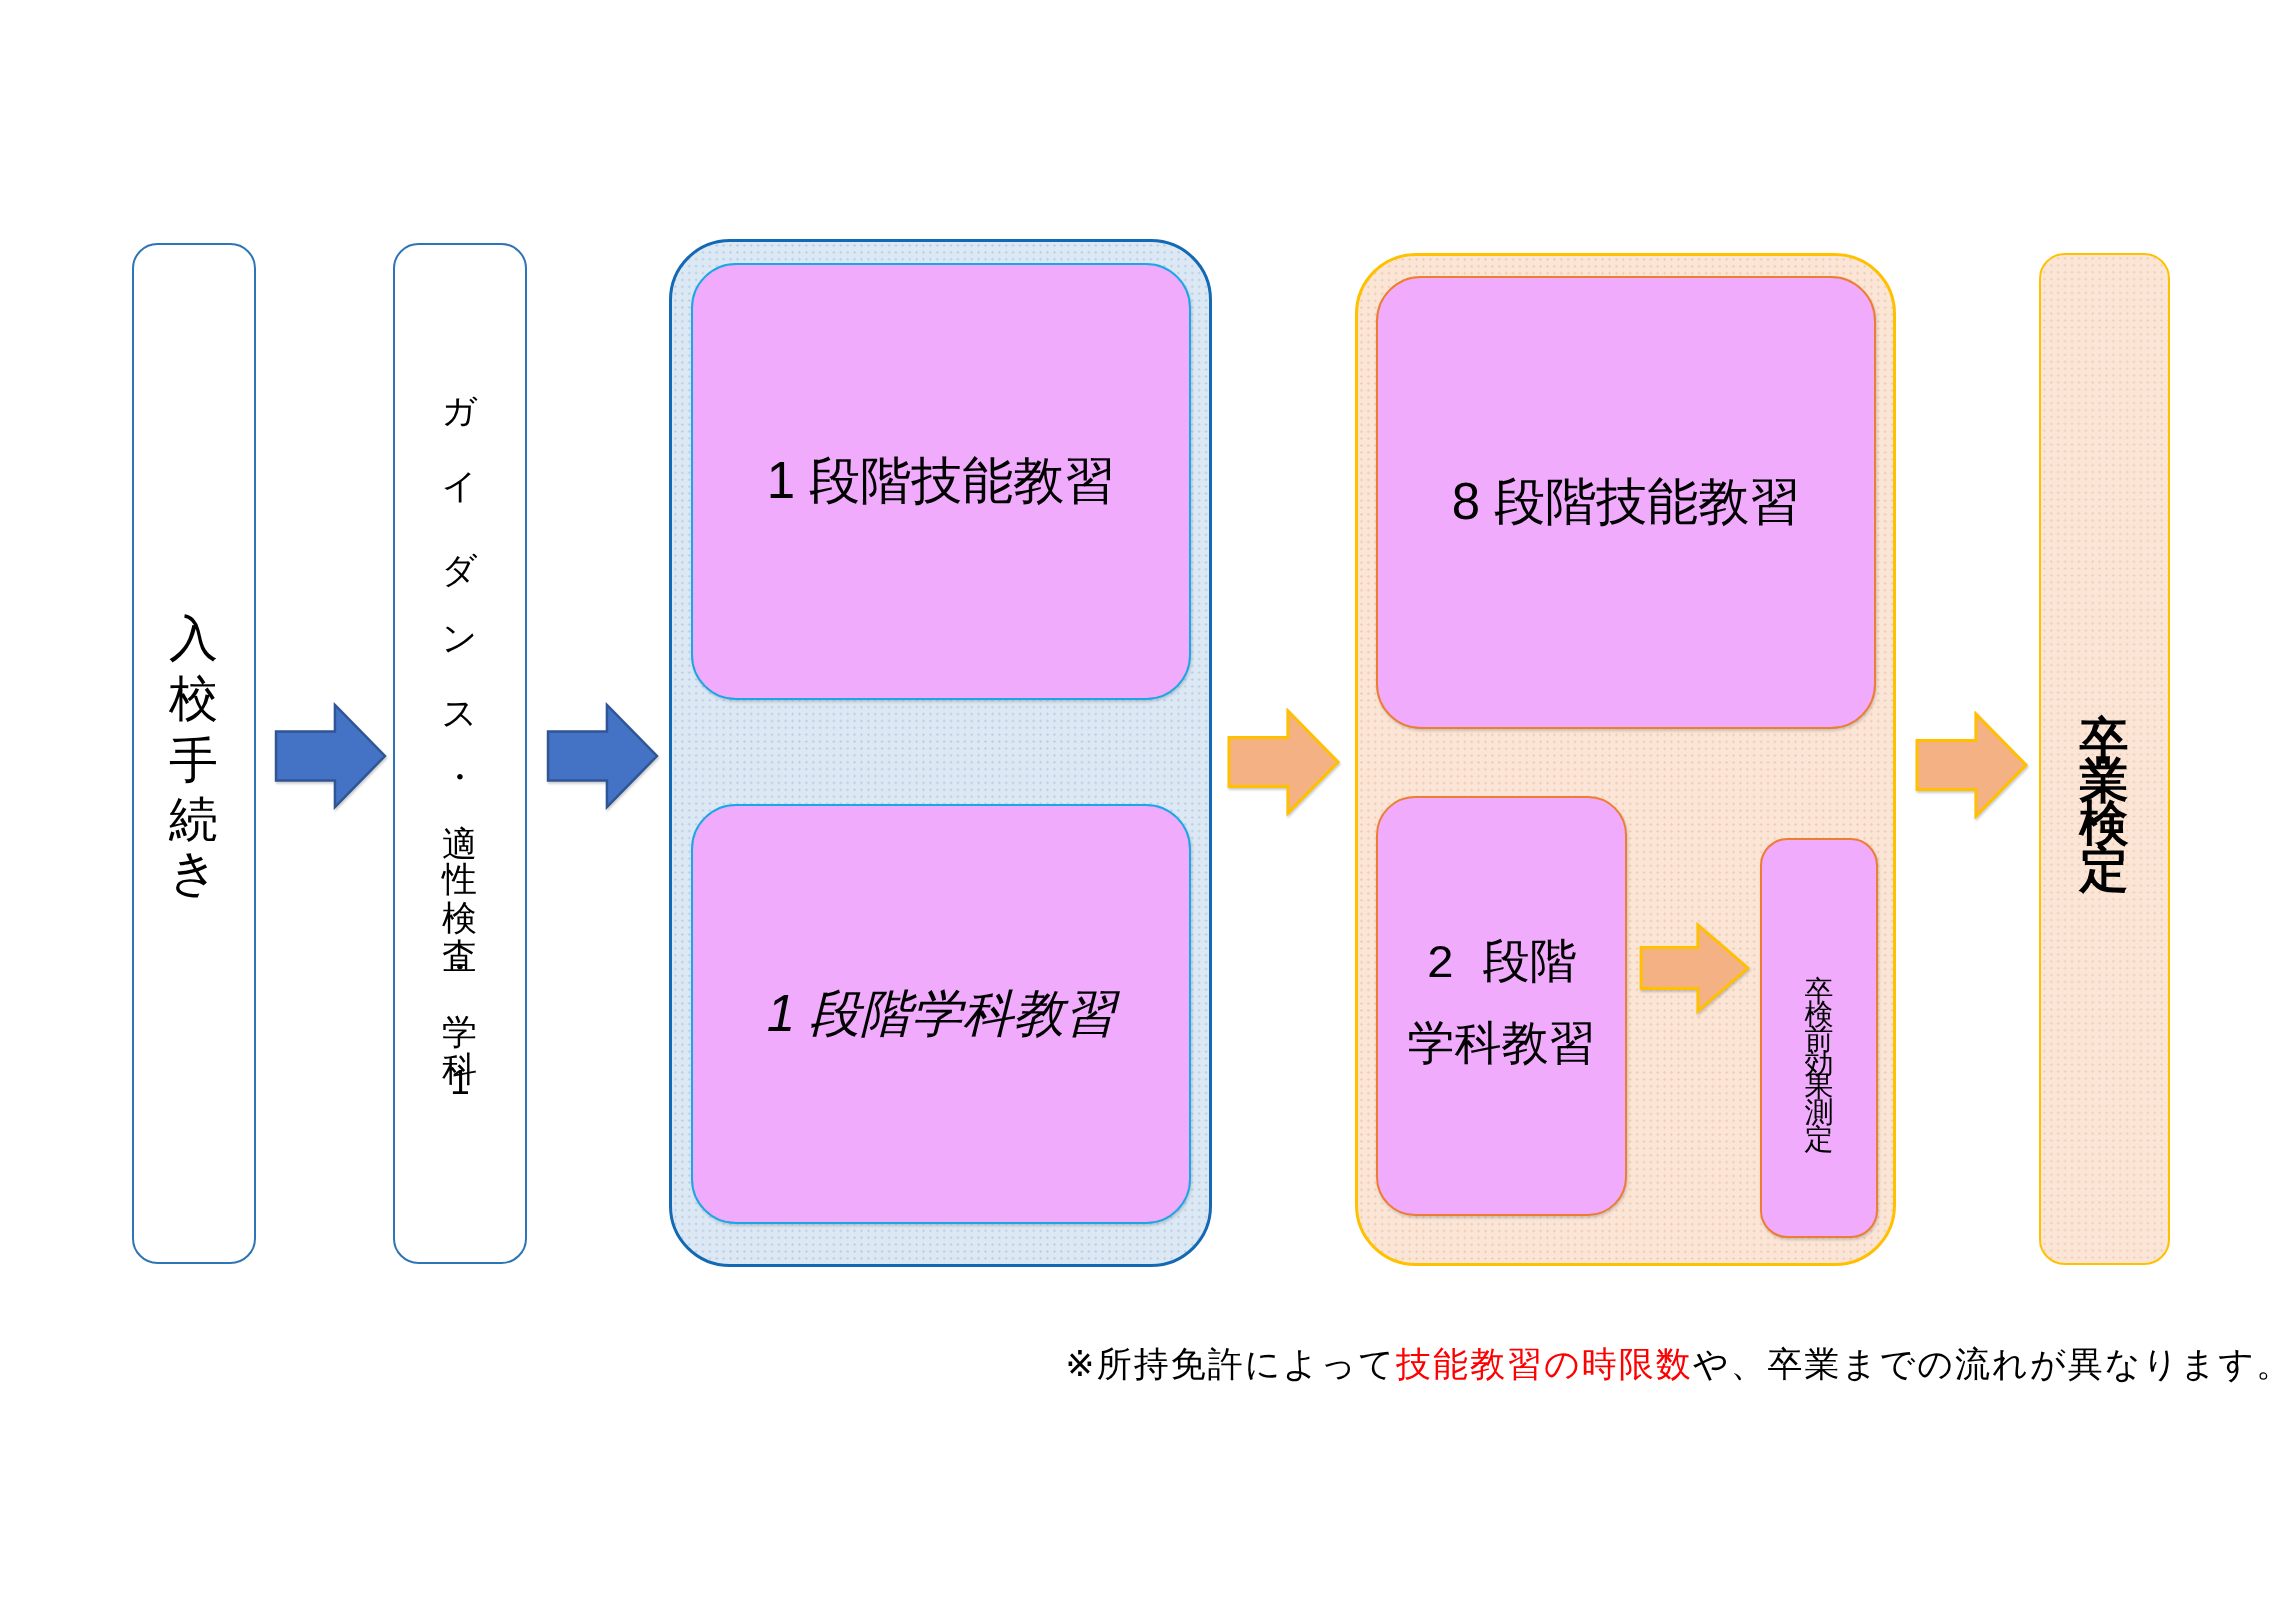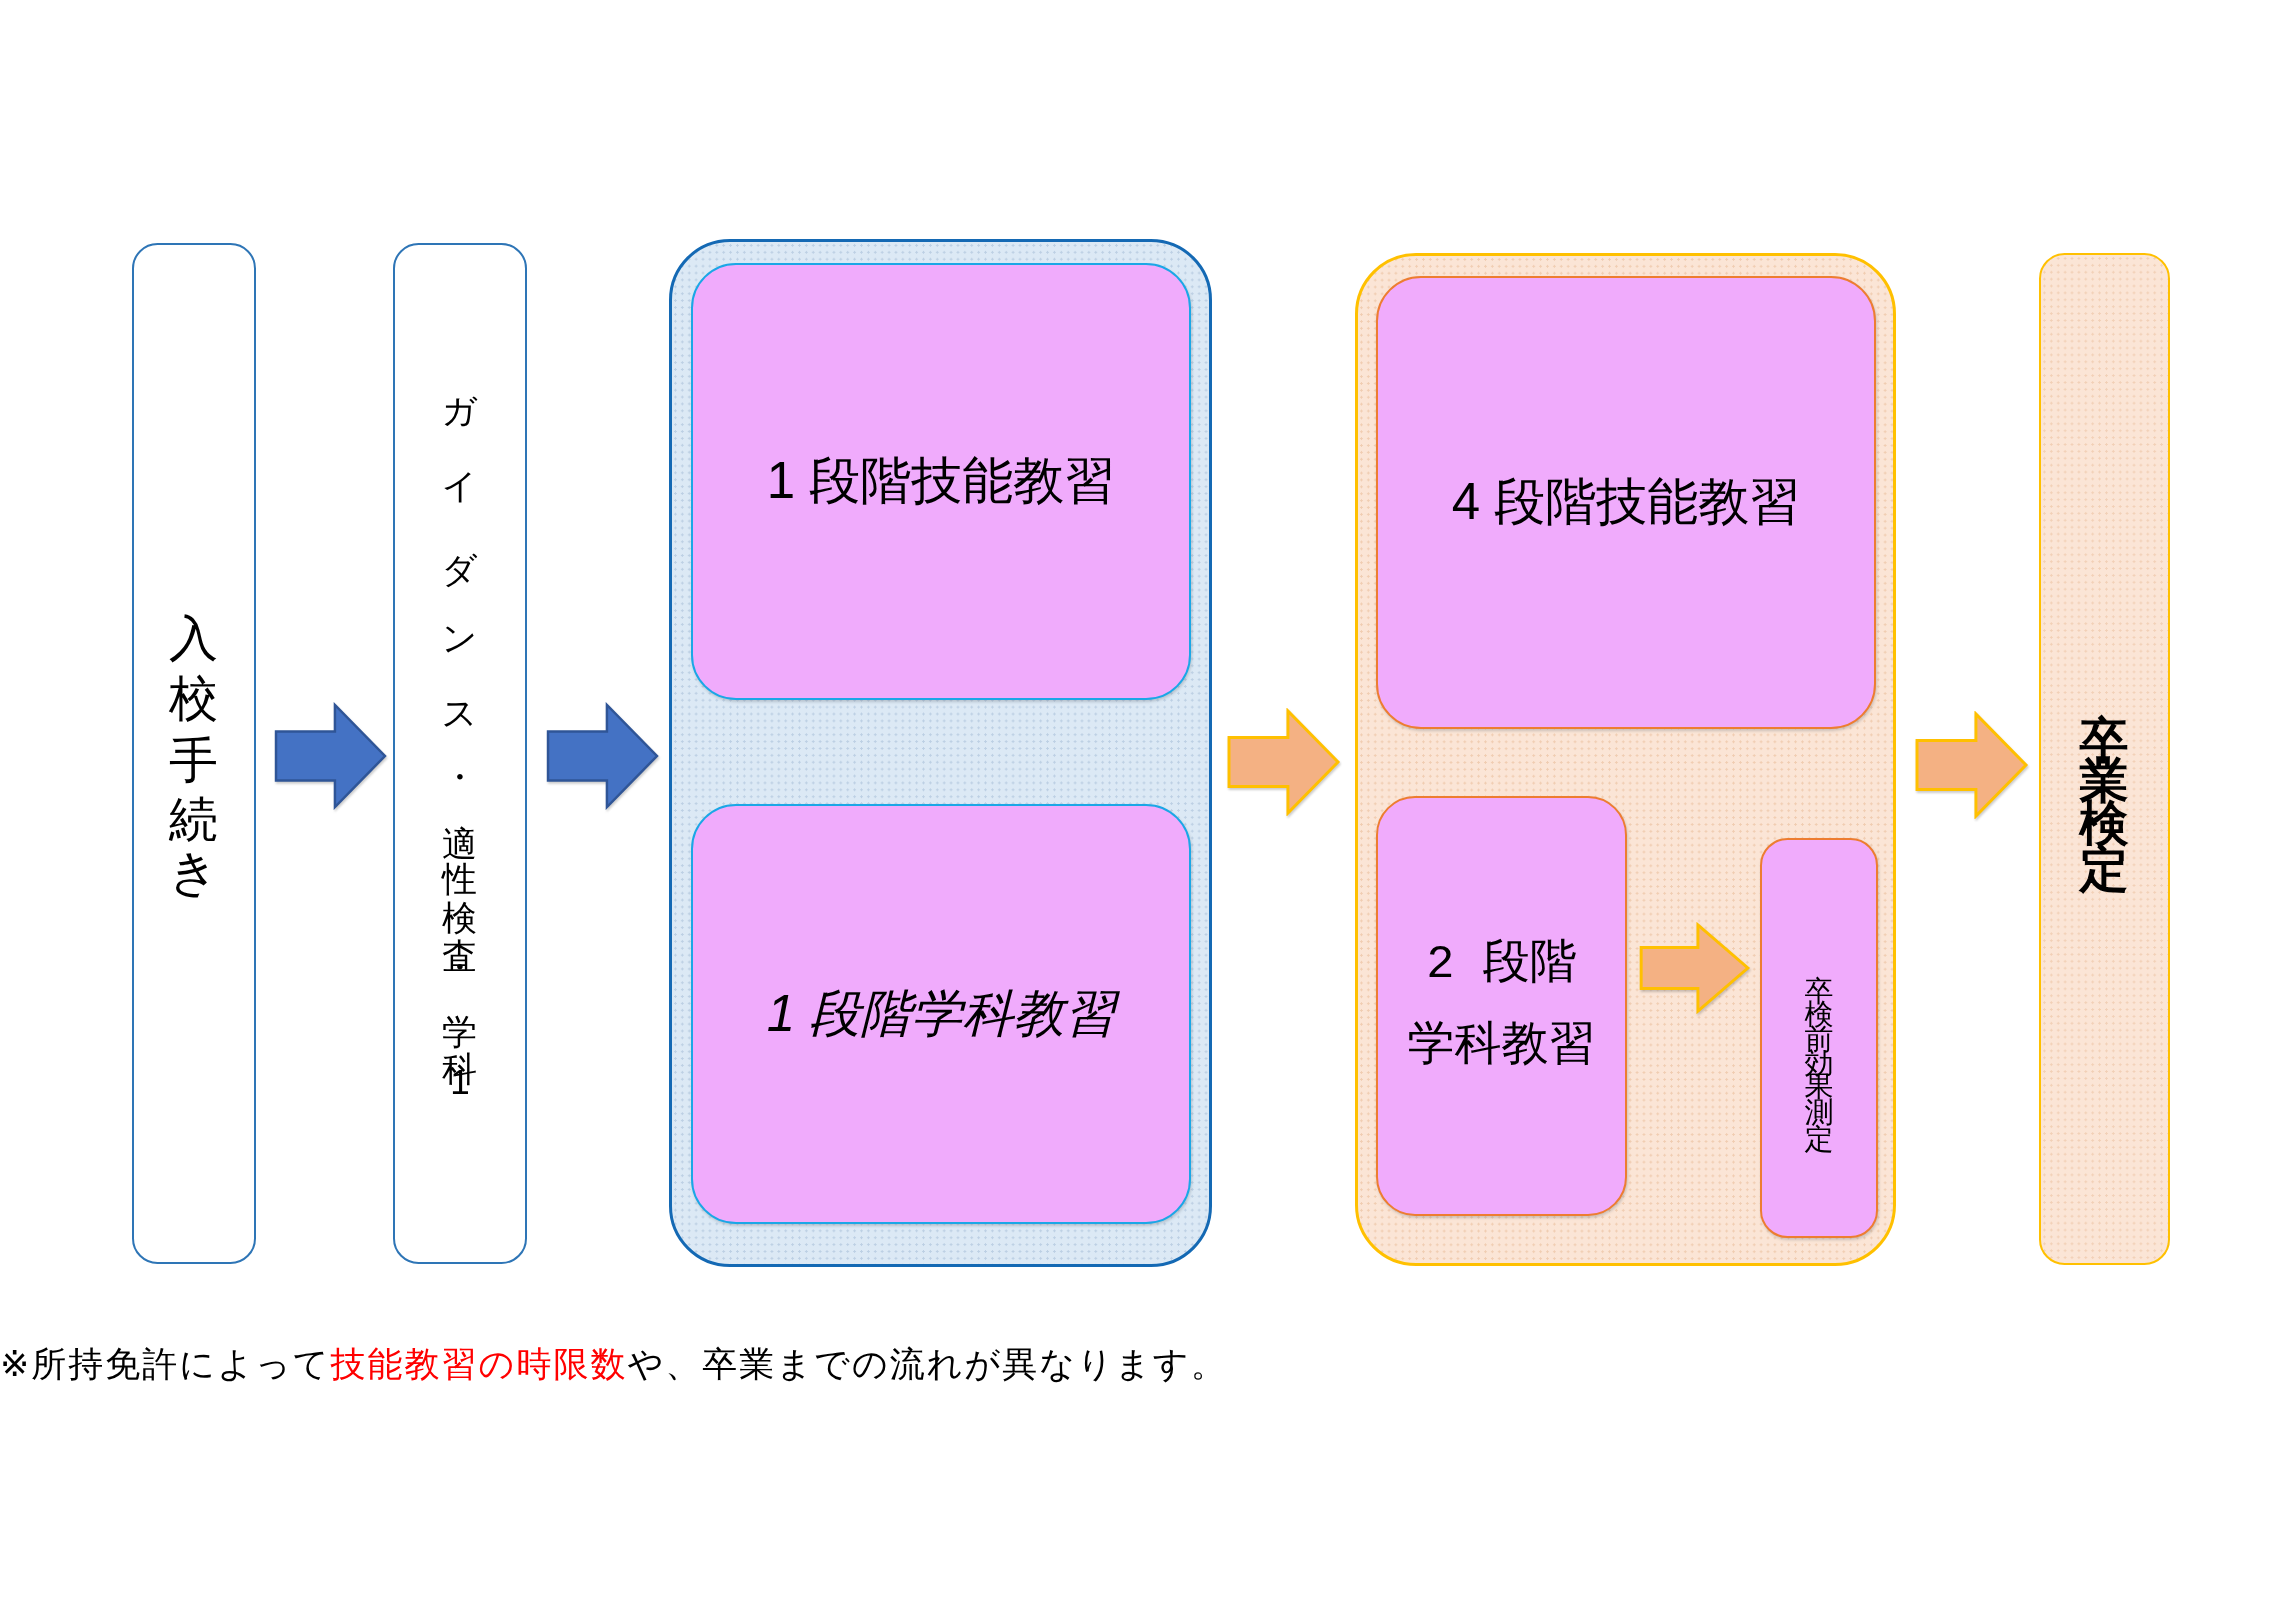--- a/index.html
+++ b/index.html
@@ -42,21 +42,21 @@
   .stage-label{font-size:51px;white-space:nowrap;}
   .stage-label-2line{font-size:47px;text-align:center;line-height:1.75;white-space:nowrap;font-family:Liberation Mono, monospace;}
   .arrow{position:absolute;filter:drop-shadow(1px 2px 1px rgba(110,110,110,.35));}
   .arrow polygon{stroke-linejoin:miter;}
   .arrow-blue polygon{fill:var(--blue_arrow_fill);stroke:var(--blue_arrow_border);stroke-width:2.5;}
   .arrow-orange polygon{fill:var(--orange_arrow_fill);stroke:var(--orange_arrow_border);stroke-width:3;}
   .fill-peach{background-color:var(--container_orange_fill);
     background-image:radial-gradient(rgba(220,160,110,.3) 1px,transparent 1.3px);
     background-size:6.9px 6.9px;
     border:2.9px solid var(--container_orange_border);}
-  .note{position:absolute;left:0;top:1341px;width:100%;text-align:left;
+  .note{position:absolute;left:0;top:1341px;width:100%;text-align:right;
     font-size:35px;letter-spacing:2px;}
   .note .red{color:var(--note_highlight);}
 </style>
 </head>
 <body>
 
 <div class="canvas">
 
   <div class="box pill" style="left:132px;top:243px;width:124px;height:1021px;">
     <div class="vtext enroll-label">入校手続き</div>
@@ -84,21 +84,21 @@
     <div class="stage-label">1 段階学科教習</div>
   </div>
 
   <svg class="arrow arrow-orange" style="left:1227px;top:708px;" width="114" height="108" viewBox="0 0 116 110">
     <polygon points="2,30 62,30 62,3 113,55 62,107 62,80 2,80"></polygon>
   </svg>
 
   <div class="container orange-cont" style="left:1355px;top:253px;width:541px;height:1013px;"></div>
 
   <div class="inner-box inner-orange" style="left:1376px;top:276px;width:500px;height:453px;">
-    <div class="stage-label">4 段階技能教習</div>
+    <div class="stage-label">8 段階技能教習</div>
   </div>
 
   <div class="inner-box inner-orange" style="left:1376px;top:796px;width:251px;height:420px;border-radius:39px;">
     <div class="stage-label-2line">
       <div>2 段階</div>
       <div>学科教習</div>
     </div>
   </div>
 
   <svg class="arrow arrow-orange" style="left:1639px;top:922px;" width="112" height="92" viewBox="0 0 114 94">

